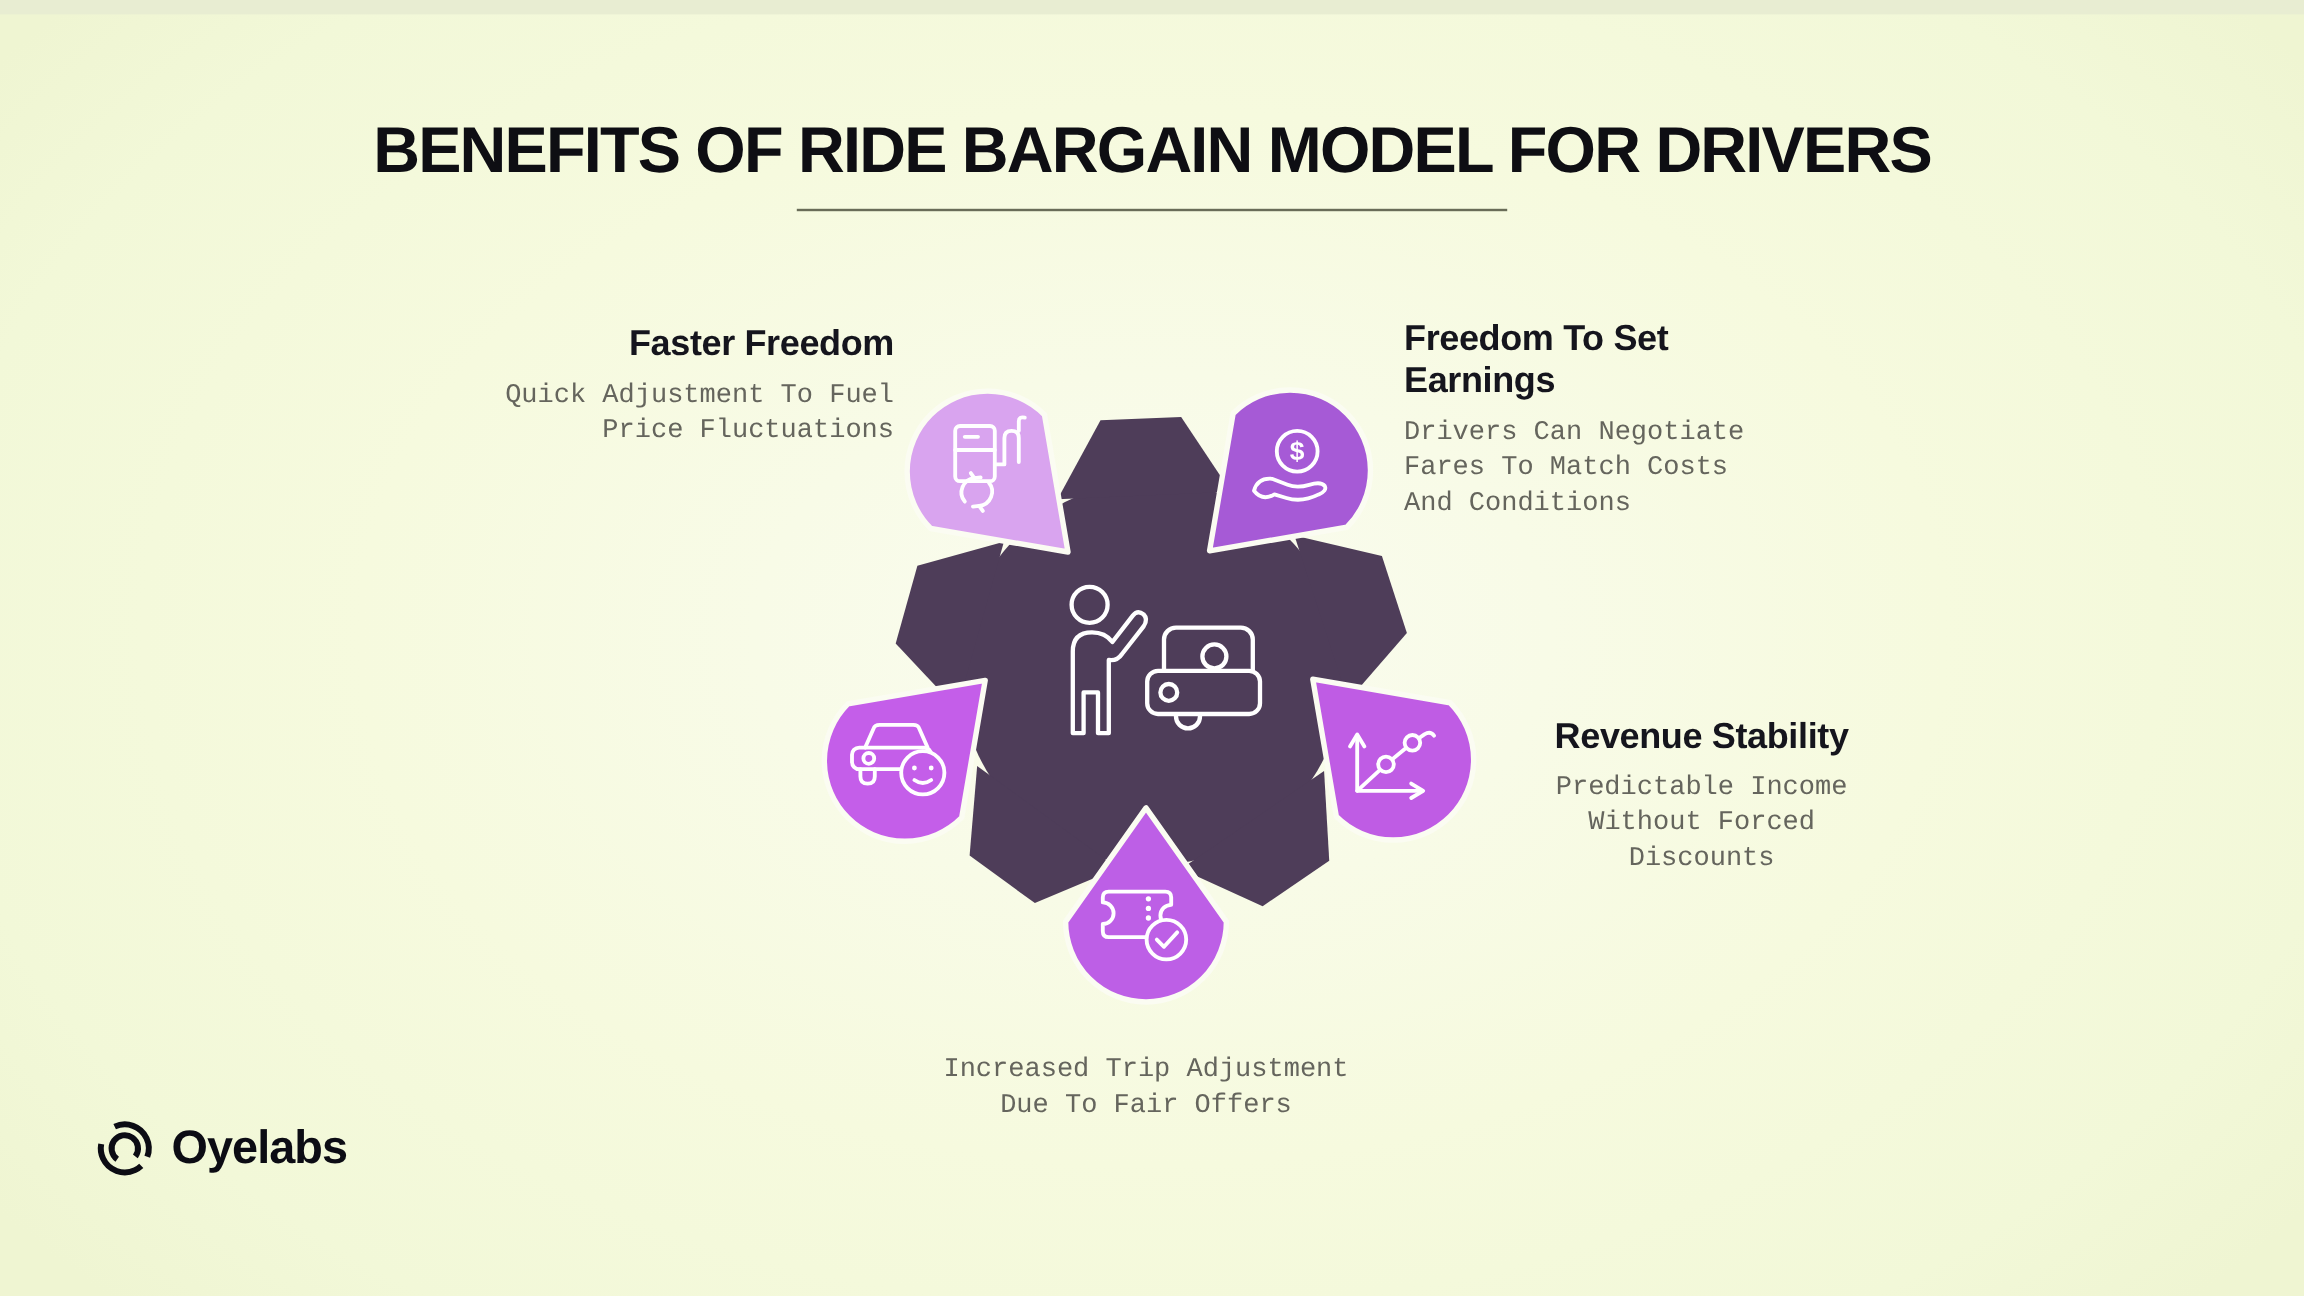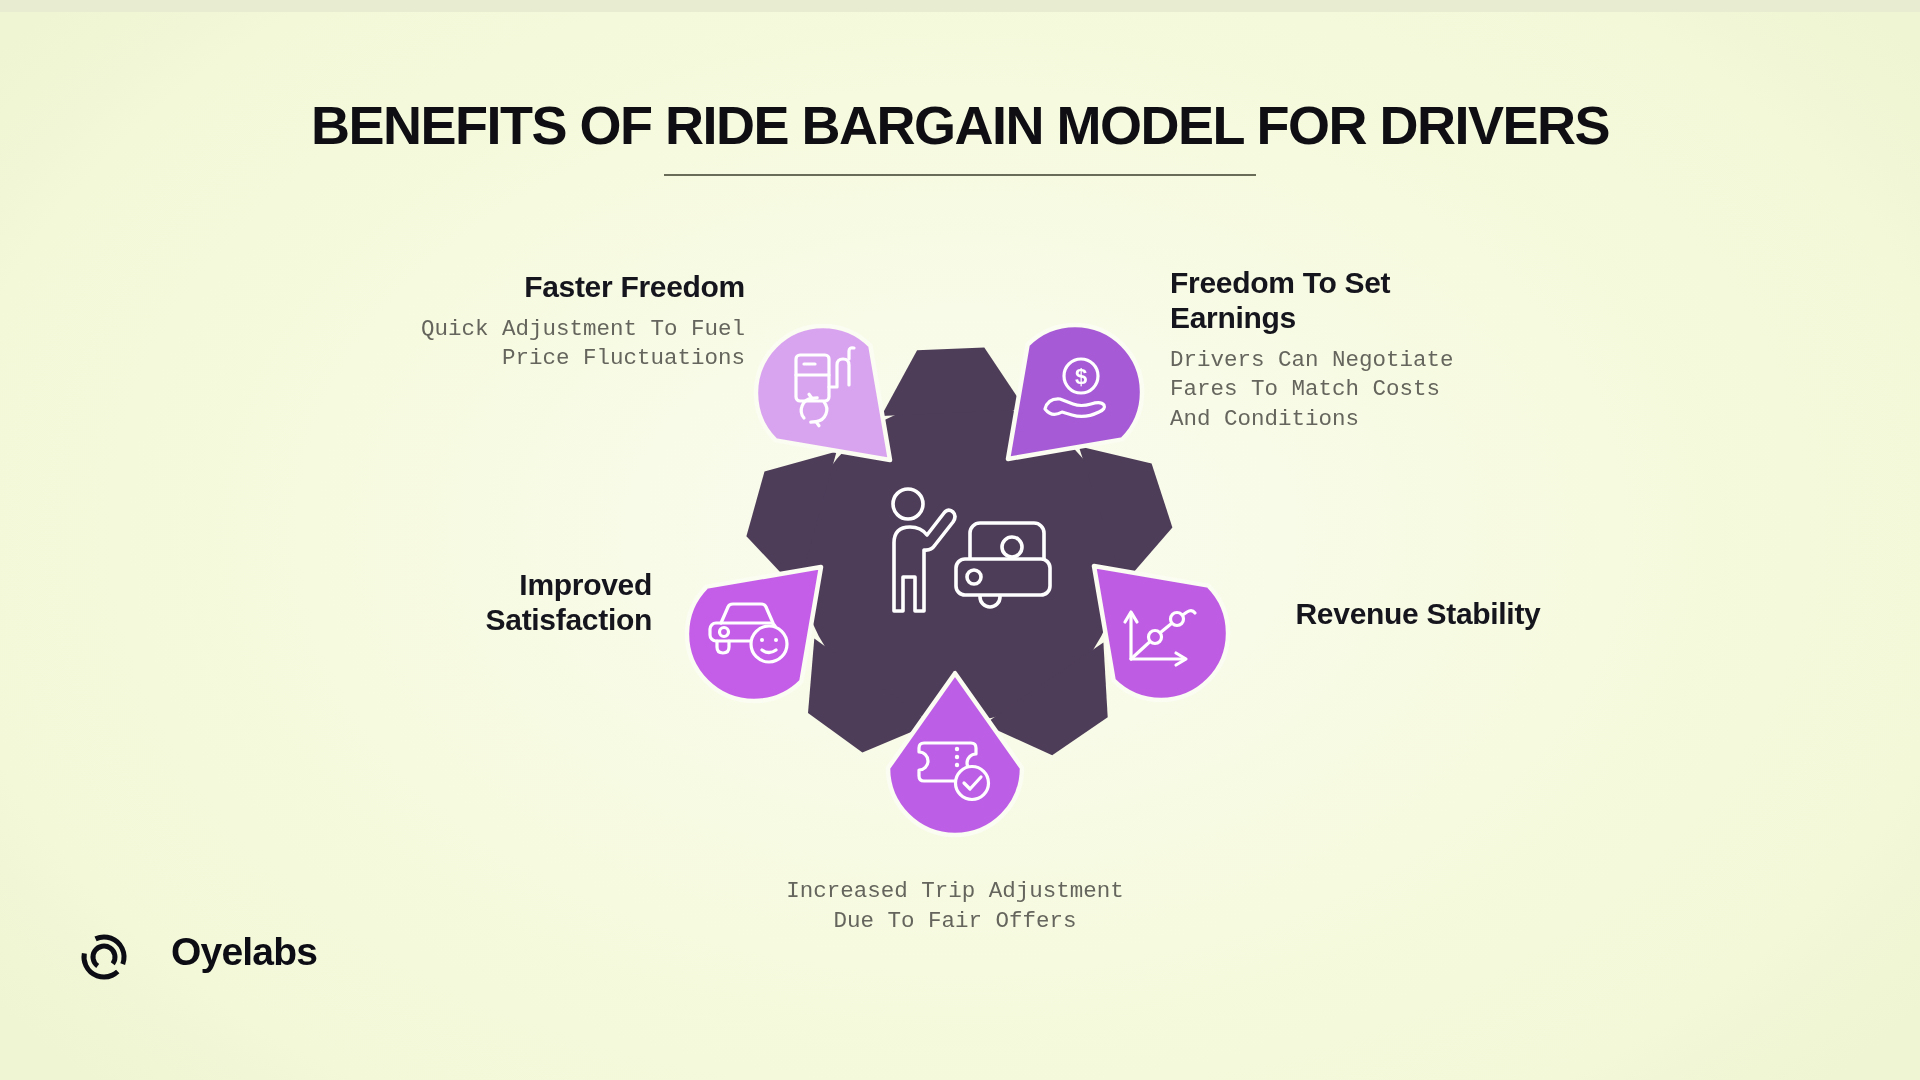--- a/index.html
+++ b/index.html
@@ -24,21 +24,21 @@
     margin:10px 0 0 0;font-size:22.5px;font-weight:400;color:#65655d;line-height:1.32;
     white-space:pre-line;
     font-family:Liberation Mono, monospace;
   }
   .b-tl{left:265px;top:258px;width:480px;text-align:right;}
   .b-tr{left:1170px;top:254px;width:330px;text-align:left;}
   .b-l{left:170px;top:556px;width:482px;text-align:right;}
   .b-r{left:1258px;top:585px;width:320px;text-align:center;}
   .b-b{left:655px;top:855px;width:600px;text-align:center;}
   .diagram{position:absolute;left:660px;top:250px;width:600px;height:600px;}
-  .logo{position:absolute;left:77px;top:918px;display:flex;align-items:flex-start;gap:28px;}
+  .logo{position:absolute;left:77px;top:918px;display:flex;align-items:center;}
   .logo-text{font-size:39px;font-weight:700;color:#0c0c14;letter-spacing:-0.8px;margin-left:12px;}
 </style>
 </head>
 <body>
 
 <div class="stage">
 
   <div class="title">BENEFITS OF RIDE BARGAIN MODEL FOR DRIVERS</div>
   <div class="title-underline"></div>
 
@@ -50,26 +50,27 @@
 
   <div class="benefit b-tr">
     <h2>Freedom To Set
 Earnings</h2>
     <p>Drivers Can Negotiate
 Fares To Match Costs
 And Conditions</p>
   </div>
 
   <div class="benefit b-l">
-    <h2>Improved
-Satisfaction</h2>
   </div>
 
   <div class="benefit b-r">
     <h2>Revenue Stability</h2>
+    <p>Predictable Income
+Without Forced
+Discounts</p>
   </div>
 
   <div class="benefit b-b">
     <p>Increased Trip Adjustment
 Due To Fair Offers</p>
   </div>
 
   <svg class="diagram" viewBox="0 0 600 600">
 
     <g>

